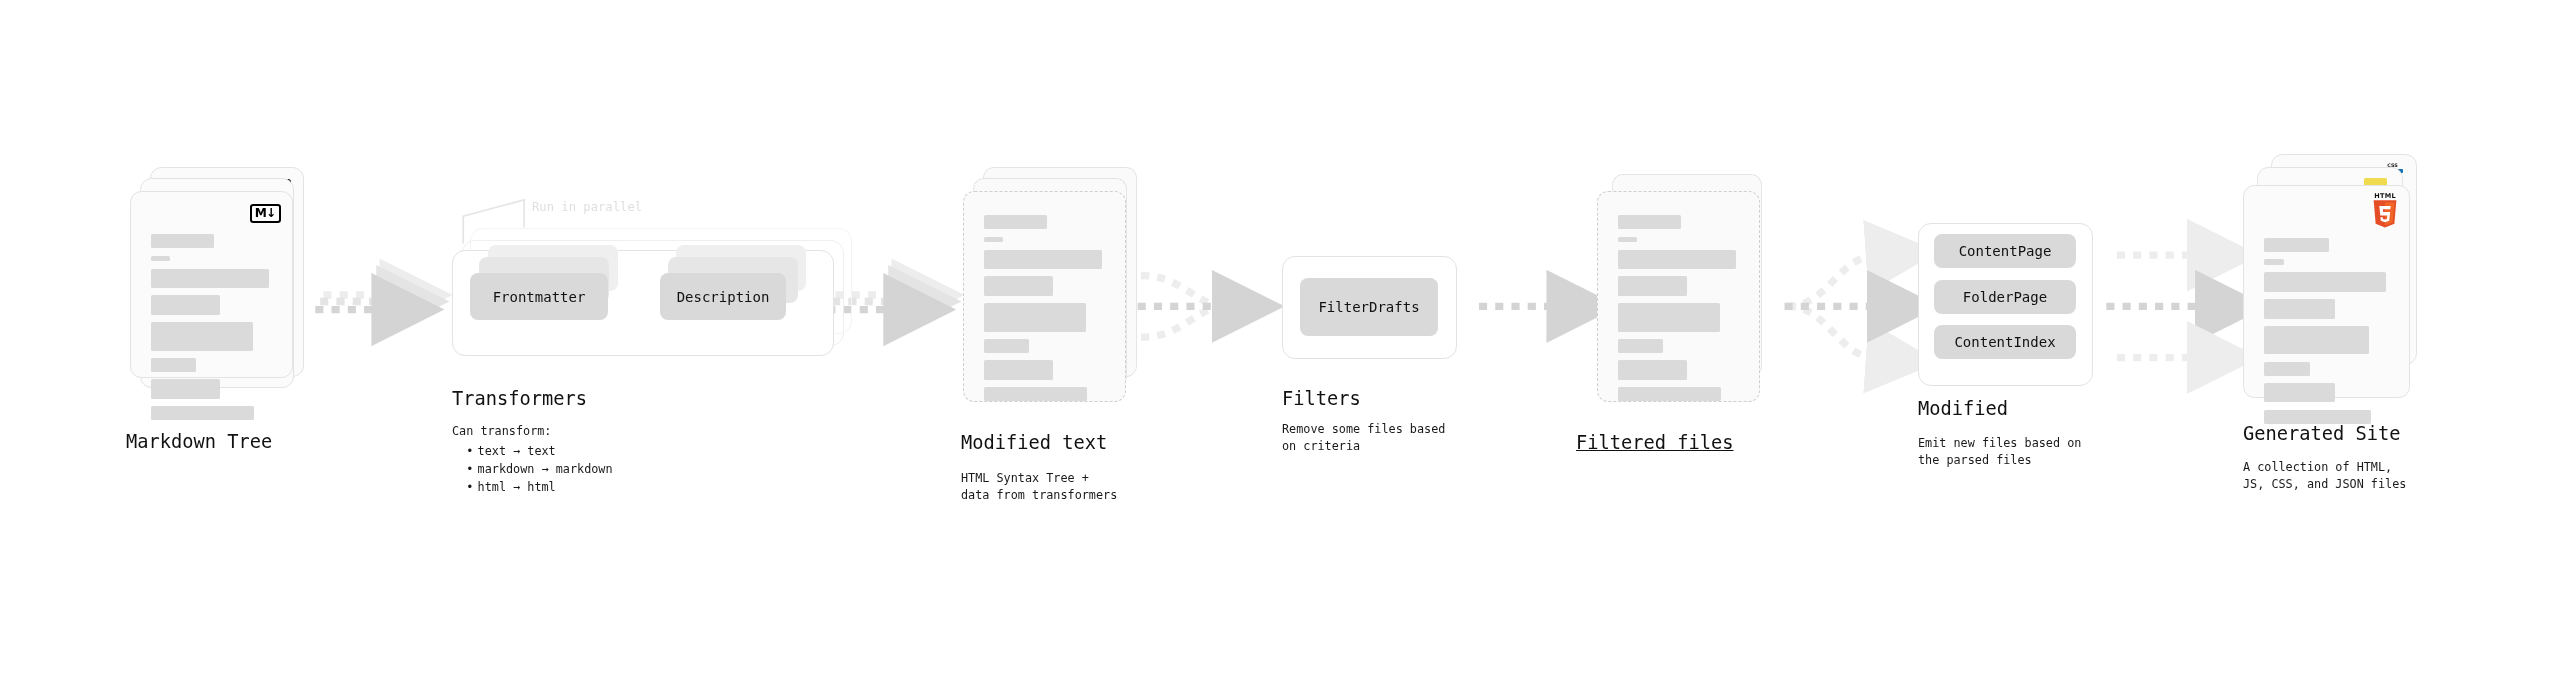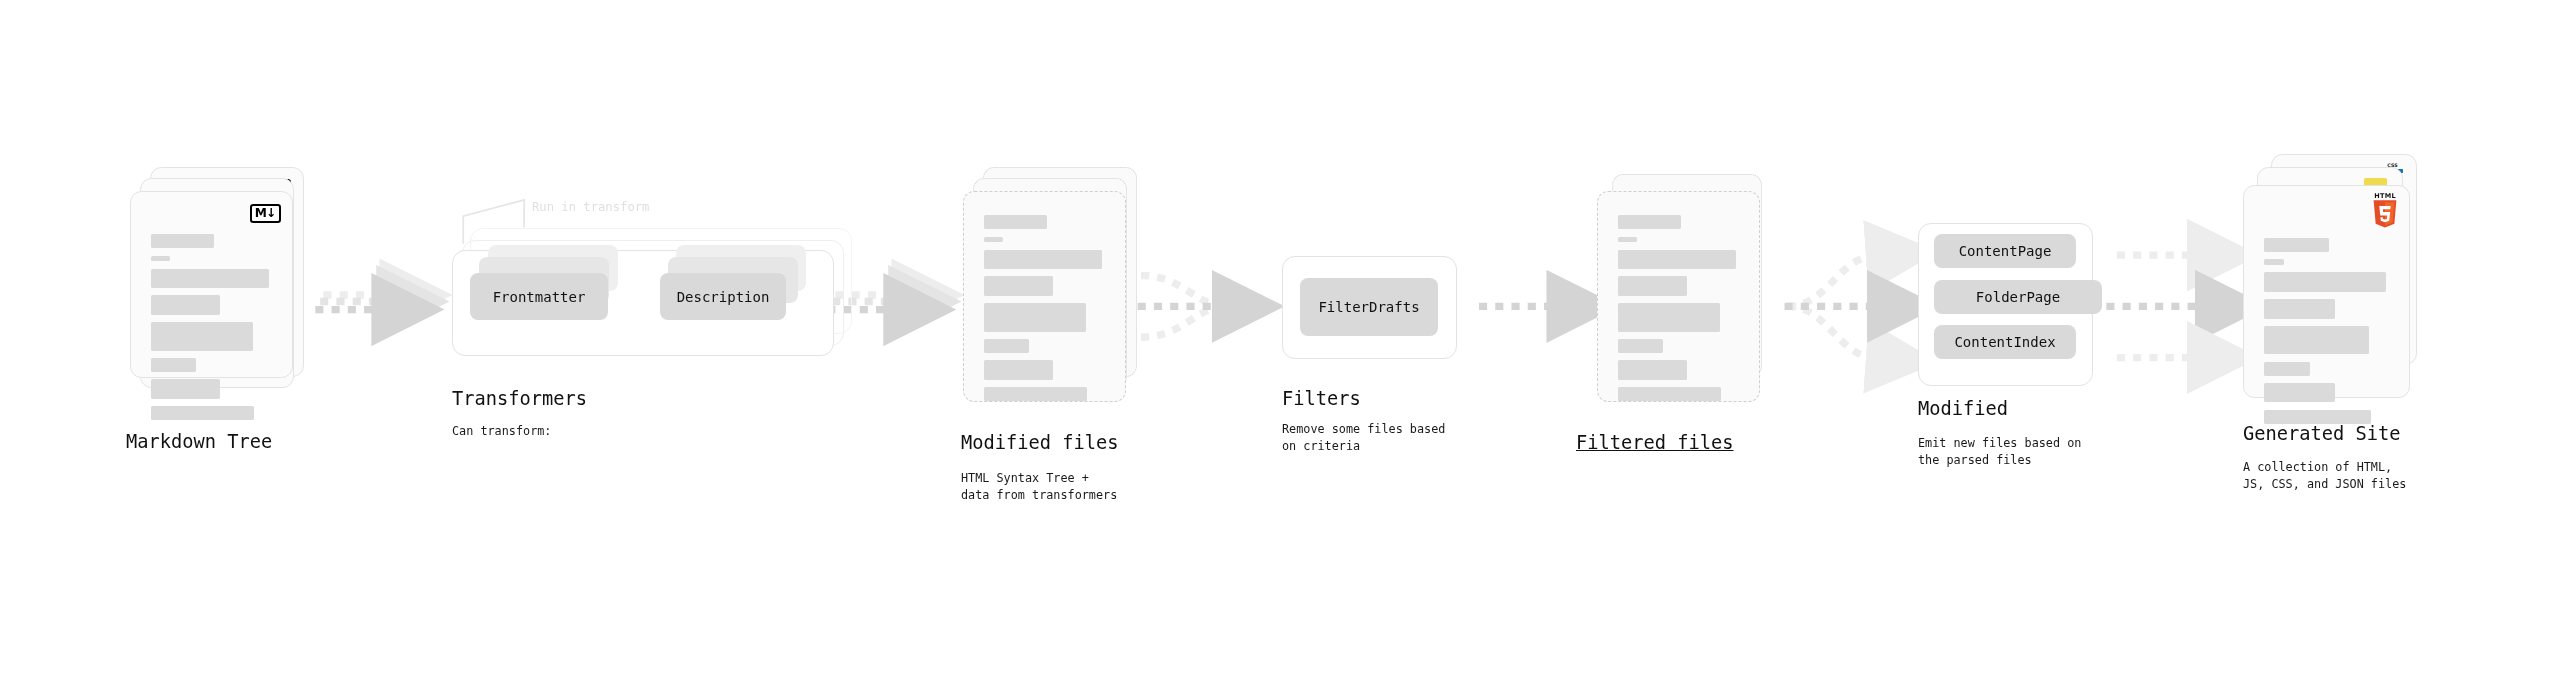--- a/index.html
+++ b/index.html
@@ -255,61 +255,68 @@
           <div class="bar" style="width:37%; height:14px;"></div>
           <div class="bar" style="width:57%; height:19.5px;"></div>
           <div class="bar" style="width:85%; height:14px;"></div>
         </div>
       </div>
     </div>
   </div>
 
   <div class="title" style="left:126px; top:431px;">Markdown Tree</div>
 
-  <div class="parallel-label" style="left:532px; top:200px;">Run in transform</div>
+  <div class="parallel-label" style="left:532px; top:200px;">Run in parallel</div>
 
   <div class="node" style="left:0; top:0;">
     <div class="groupbox ghost2" style="left:470px; top:228px; width:382px; height:106px;"></div>
     <div class="groupbox ghost1" style="left:462px; top:240px; width:382px; height:106px;"></div>
     <div class="groupbox" style="left:452px; top:250px; width:382px; height:106px;"></div>
 
     <div class="chip ghost2" style="left:488px; top:245px; width:130px; height:46px;"></div>
     <div class="chip ghost1" style="left:479px; top:257px; width:130px; height:46px;"></div>
     <div class="chip" style="left:470px; top:273px; width:138px; height:47px;">Frontmatter</div>
 
     <div class="chip ghost2" style="left:676px; top:245px; width:130px; height:46px;"></div>
     <div class="chip ghost1" style="left:668px; top:257px; width:130px; height:46px;"></div>
     <div class="chip" style="left:660px; top:273px; width:126px; height:47px;">Description</div>
   </div>
 
   <div class="title" style="left:452px; top:388px;">Transformers</div>
 
   <div class="subtitle" style="left:452px; top:423px;">Can transform:</div>
 
+  <div class="bullets" style="left:463px; top:442px;">
+    <ul>
+      <li>text → text</li>
+      <li>markdown → markdown</li>
+      <li>html → html</li>
+    </ul>
+  </div>
 
   <div class="node" style="left:963px; top:167px;">
     <div class="card-stack">
       <div class="card dotted" style="left:19.5px; top:0px; width:154px; height:210px;"></div>
       <div class="card dotted" style="left:9.8px; top:11.4px; width:154px; height:210px;"></div>
       <div class="card dashed" style="left:0px; top:24.4px; width:163px; height:211px;">
         <div class="bars" style="top:23px;">
           <div class="bar" style="width:52%; height:14px;"></div>
           <div class="bar" style="width:16%; height:5.7px;"></div>
           <div class="bar" style="width:97%; height:19.5px; margin-top:4.9px;"></div>
           <div class="bar" style="width:57%; height:19.5px;"></div>
           <div class="bar" style="width:84%; height:28.4px;"></div>
           <div class="bar" style="width:37%; height:14px;"></div>
           <div class="bar" style="width:57%; height:19.5px;"></div>
           <div class="bar" style="width:85%; height:14px;"></div>
         </div>
       </div>
     </div>
   </div>
 
-  <div class="title" style="left:961px; top:432px;">Modified files</div>
+  <div class="title" style="left:961px; top:432px;">Modified text</div>
   <div class="subtitle" style="left:961px; top:470px;">HTML Syntax Tree +
 data from transformers</div>
 
   <div class="node" style="left:0; top:0;">
     <div class="groupbox" style="left:1282px; top:256px; width:175px; height:103px;"></div>
     <div class="chip" style="left:1300px; top:278px; width:138px; height:58px;">FilterDrafts</div>
   </div>
 
   <div class="title" style="left:1282px; top:388px;">Filters</div>
   <div class="subtitle" style="left:1282px; top:421px;">Remove some files based
@@ -331,21 +338,21 @@
         </div>
       </div>
     </div>
   </div>
 
   <div class="title" style="left:1576px; top:432px;text-decoration:underline;">Filtered files</div>
 
   <div class="node" style="left:0; top:0;">
     <div class="groupbox" style="left:1918px; top:223px; width:175px; height:163px;"></div>
     <div class="chip" style="left:1934px; top:234px; width:142px; height:34px;">ContentPage</div>
-    <div class="chip" style="left:1934px; top:280px; width:168px; height:34px;">FolderPage</div>
+    <div class="chip" style="left:1934px; top:280px; width:142px; height:34px;">FolderPage</div>
     <div class="chip" style="left:1934px; top:325px; width:142px; height:34px;">ContentIndex</div>
   </div>
 
   <div class="title" style="left:1918px; top:398px;">Modified</div>
   <div class="subtitle" style="left:1918px; top:435px;">Emit new files based on
 the parsed files</div>
 
   <div class="node" style="left:2243px; top:154px;">
     <div class="card-stack">
 

